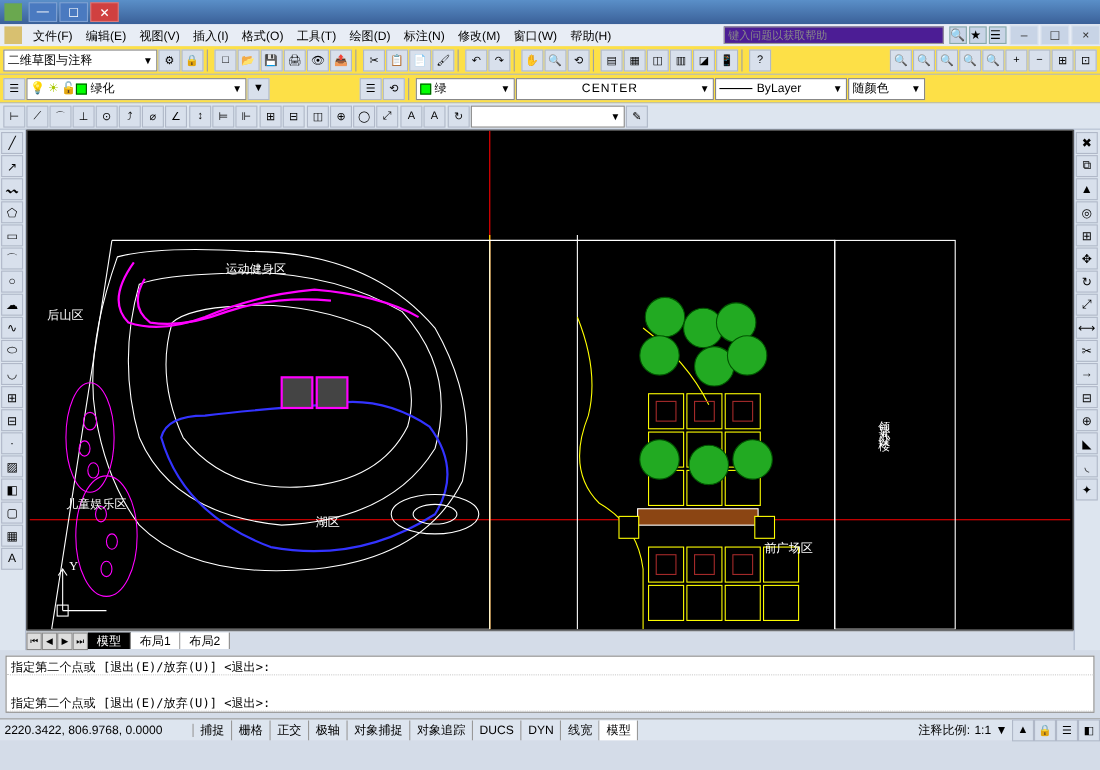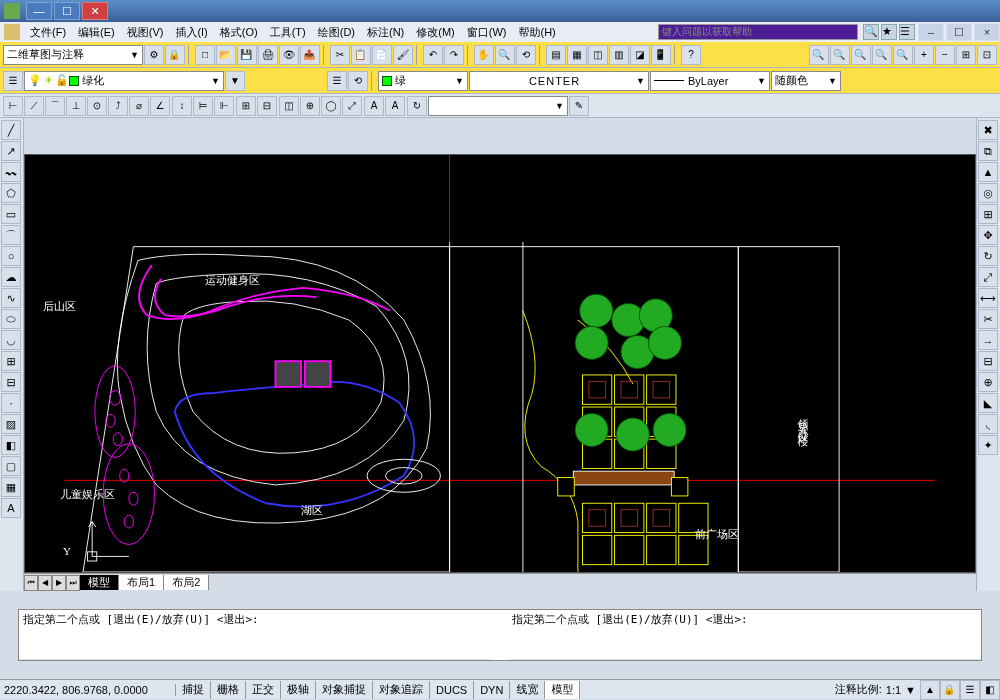--- a/index.html
+++ b/index.html
@@ -18,28 +18,28 @@
 .tbtn { width:20px; height:20px; background:#d8e0ec; border:1px solid #b0b8c8; display:flex; align-items:center; justify-content:center; font-size:10px; }
 .tdrop { height:20px; background:#fff; border:1px solid #888; display:flex; align-items:center; padding:0 3px; }
 .tdrop.w140{width:140px;} .tdrop.w200{width:200px;} .tdrop.w90{width:90px;} .tdrop.w70{width:70px;}
 .tdrop .arrow{margin-left:auto;font-size:9px;}
 .layersw{width:10px;height:10px;display:inline-block;margin-right:3px;}
 .layersw.g{background:#0f0;border:1px solid #050;}
 .main { height:473px; display:flex; background:#d4dce8; }
 .vtoolbar { width:24px; background:#dde5ef; border-right:1px solid #a8b4c8; display:flex; flex-direction:column; padding:2px 1px; gap:1px;}
 .vtoolbar.right{border-left:1px solid #a8b4c8;border-right:none;}
 .vbtn{width:20px;height:20px;background:#d8e0ec;border:1px solid #b0b8c8;display:flex;align-items:center;justify-content:center;font-size:11px;}
-.canvas-wrap{flex:1;display:flex;flex-direction:column;margin-top:36px;}
+.canvas-wrap{flex:1;display:flex;flex-direction:column;}
 .canvas{flex:1;background:#000;position:relative;border:1px solid #555;}
 .canvas svg{position:absolute;top:0;left:0;width:100%;height:100%;}
 .tabs{height:18px;background:#d4dce8;display:flex;align-items:center;border-top:1px solid #999;font-size:10px;}
 .tabs .tabnav{width:14px;height:16px;border:1px solid #888;background:#ddd;display:flex;align-items:center;justify-content:center;font-size:8px;}
 .tabs .tab{padding:0 8px;border-right:1px solid #888;background:#fff;}
 .tabs .tab.active{background:#000;color:#fff;}
-.cmdpanel{height:52px;background:#fff;border:1px solid #888;margin:18px;display:flex;flex-direction:row;gap:16px;}
+.cmdpanel{height:52px;background:#fff;border:1px solid #888;margin:5px;display:flex;flex-direction:column;gap:16px;}
 .cmdline{flex:1;border-bottom:1px dotted #ccc;padding:2px 4px;font-family:"SimSun",monospace;font-size:11px;overflow:hidden;}
 .status{height:20px;background:#dde5ef;display:flex;align-items:center;border-top:1px solid #999;font-size:10px;}
 .status .coord{width:176px;padding:0 4px;border-right:1px solid #999;}
 .status .sbtn{padding:0 6px;border-right:1px solid #999;height:18px;display:flex;align-items:center;}
 .status .right{margin-left:auto;display:flex;align-items:center;}
 .shapesbar{height:24px;background:#dde5ef;border-bottom:1px solid #a8b4c8;display:flex;align-items:center;padding:1px 3px;gap:1px;}
 .canvas .txt{position:absolute;color:#fff;font-size:11px;font-family:"SimSun";}
 </style>
 </head>
 <body>
@@ -300,23 +300,23 @@
         </g>
 
         <g stroke="#fff" fill="none">
         <rect x="25" y="433" width="10" height="10"></rect>
         <line x1="30" y1="438" x2="30" y2="400"></line>
         <polyline points="26,406 30,400 34,406"></polyline>
         <line x1="30" y1="438" x2="70" y2="438"></line>
         </g>
       </svg>
       <div class="txt" style="left:180px;top:118px;">运动健身区</div>
-      <div class="txt" style="left:18px;top:144px;">后山区</div>
+      <div class="txt" style="left:18px;top:160px;">后山区</div>
       <div class="txt" style="left:35px;top:332px;">儿童娱乐区</div>
-      <div class="txt" style="left:276px;top:348px;">湖区</div>
+      <div class="txt" style="left:262px;top:348px;">湖区</div>
       <div class="txt" style="left:670px;top:372px;">前广场区</div>
       <div class="txt" style="left:770px;top:255px;writing-mode:vertical-rl;letter-spacing:4px;">领导办公楼</div>
       <div class="txt" style="left:38px;top:390px;">Y</div>
     </div>
     <div class="tabs">
       <div class="tabnav">⏮</div>
       <div class="tabnav">◀</div>
       <div class="tabnav">▶</div>
       <div class="tabnav">⏭</div>
       <div class="tab active">模型</div>

